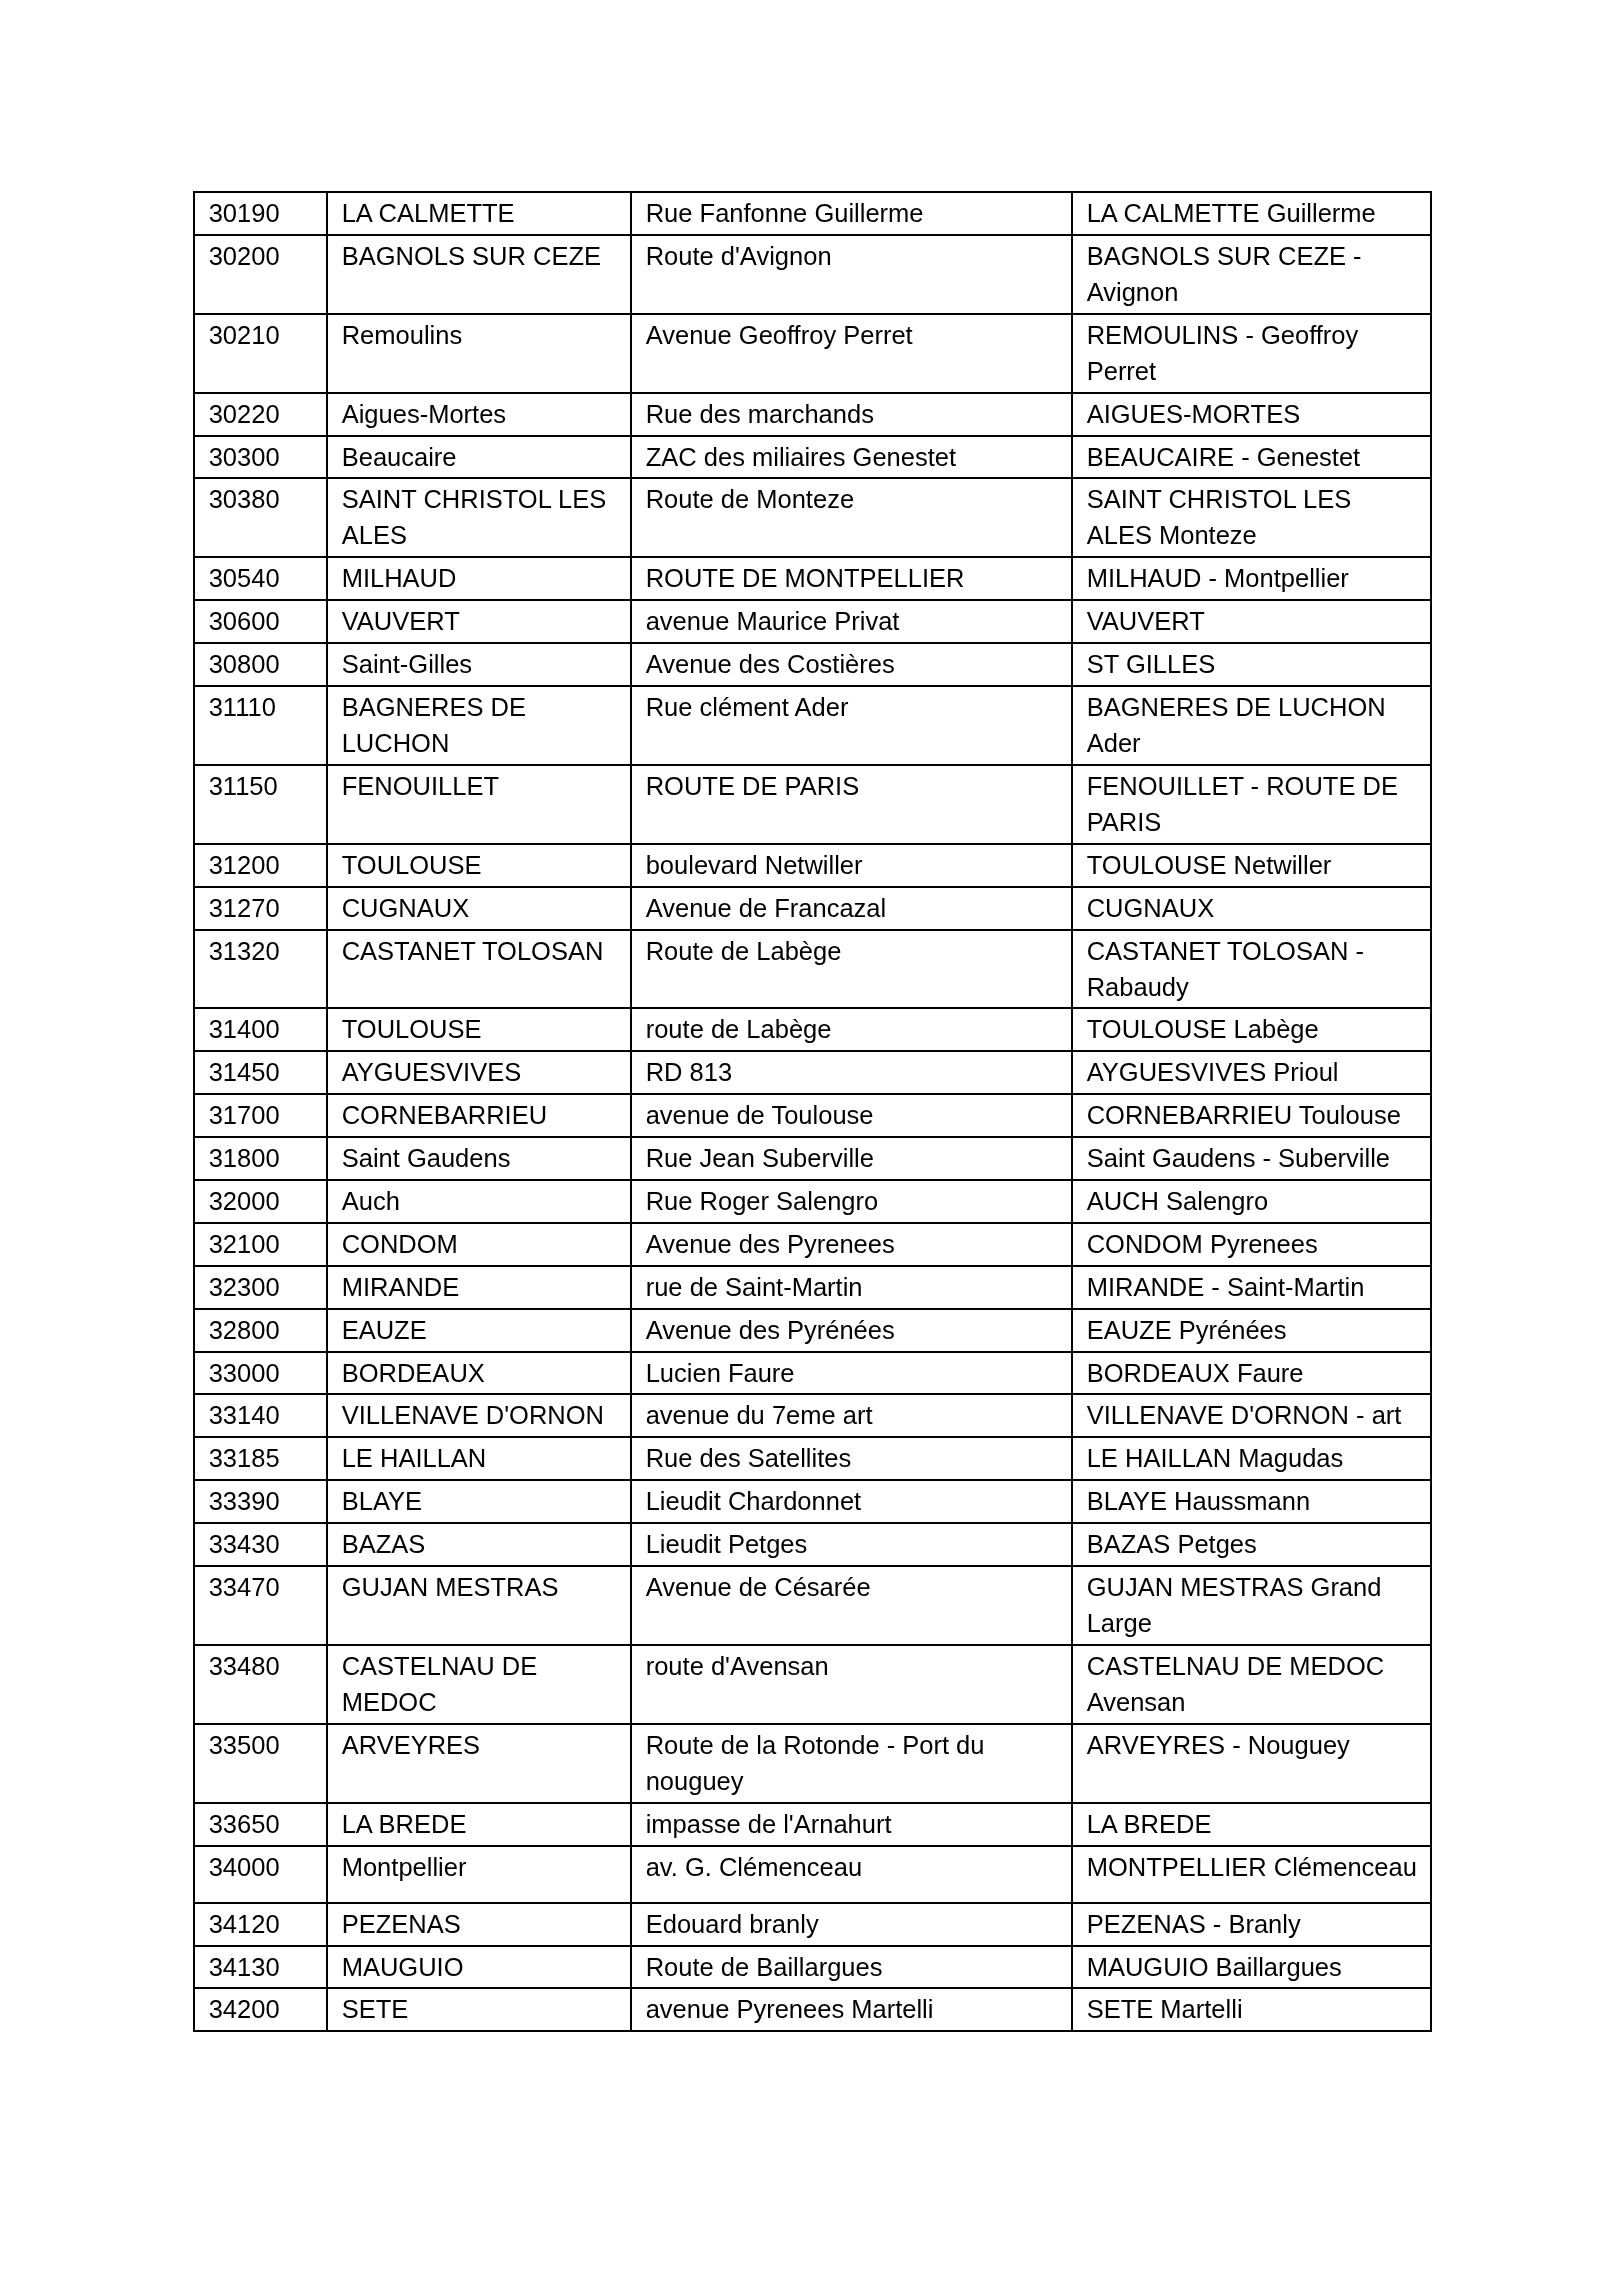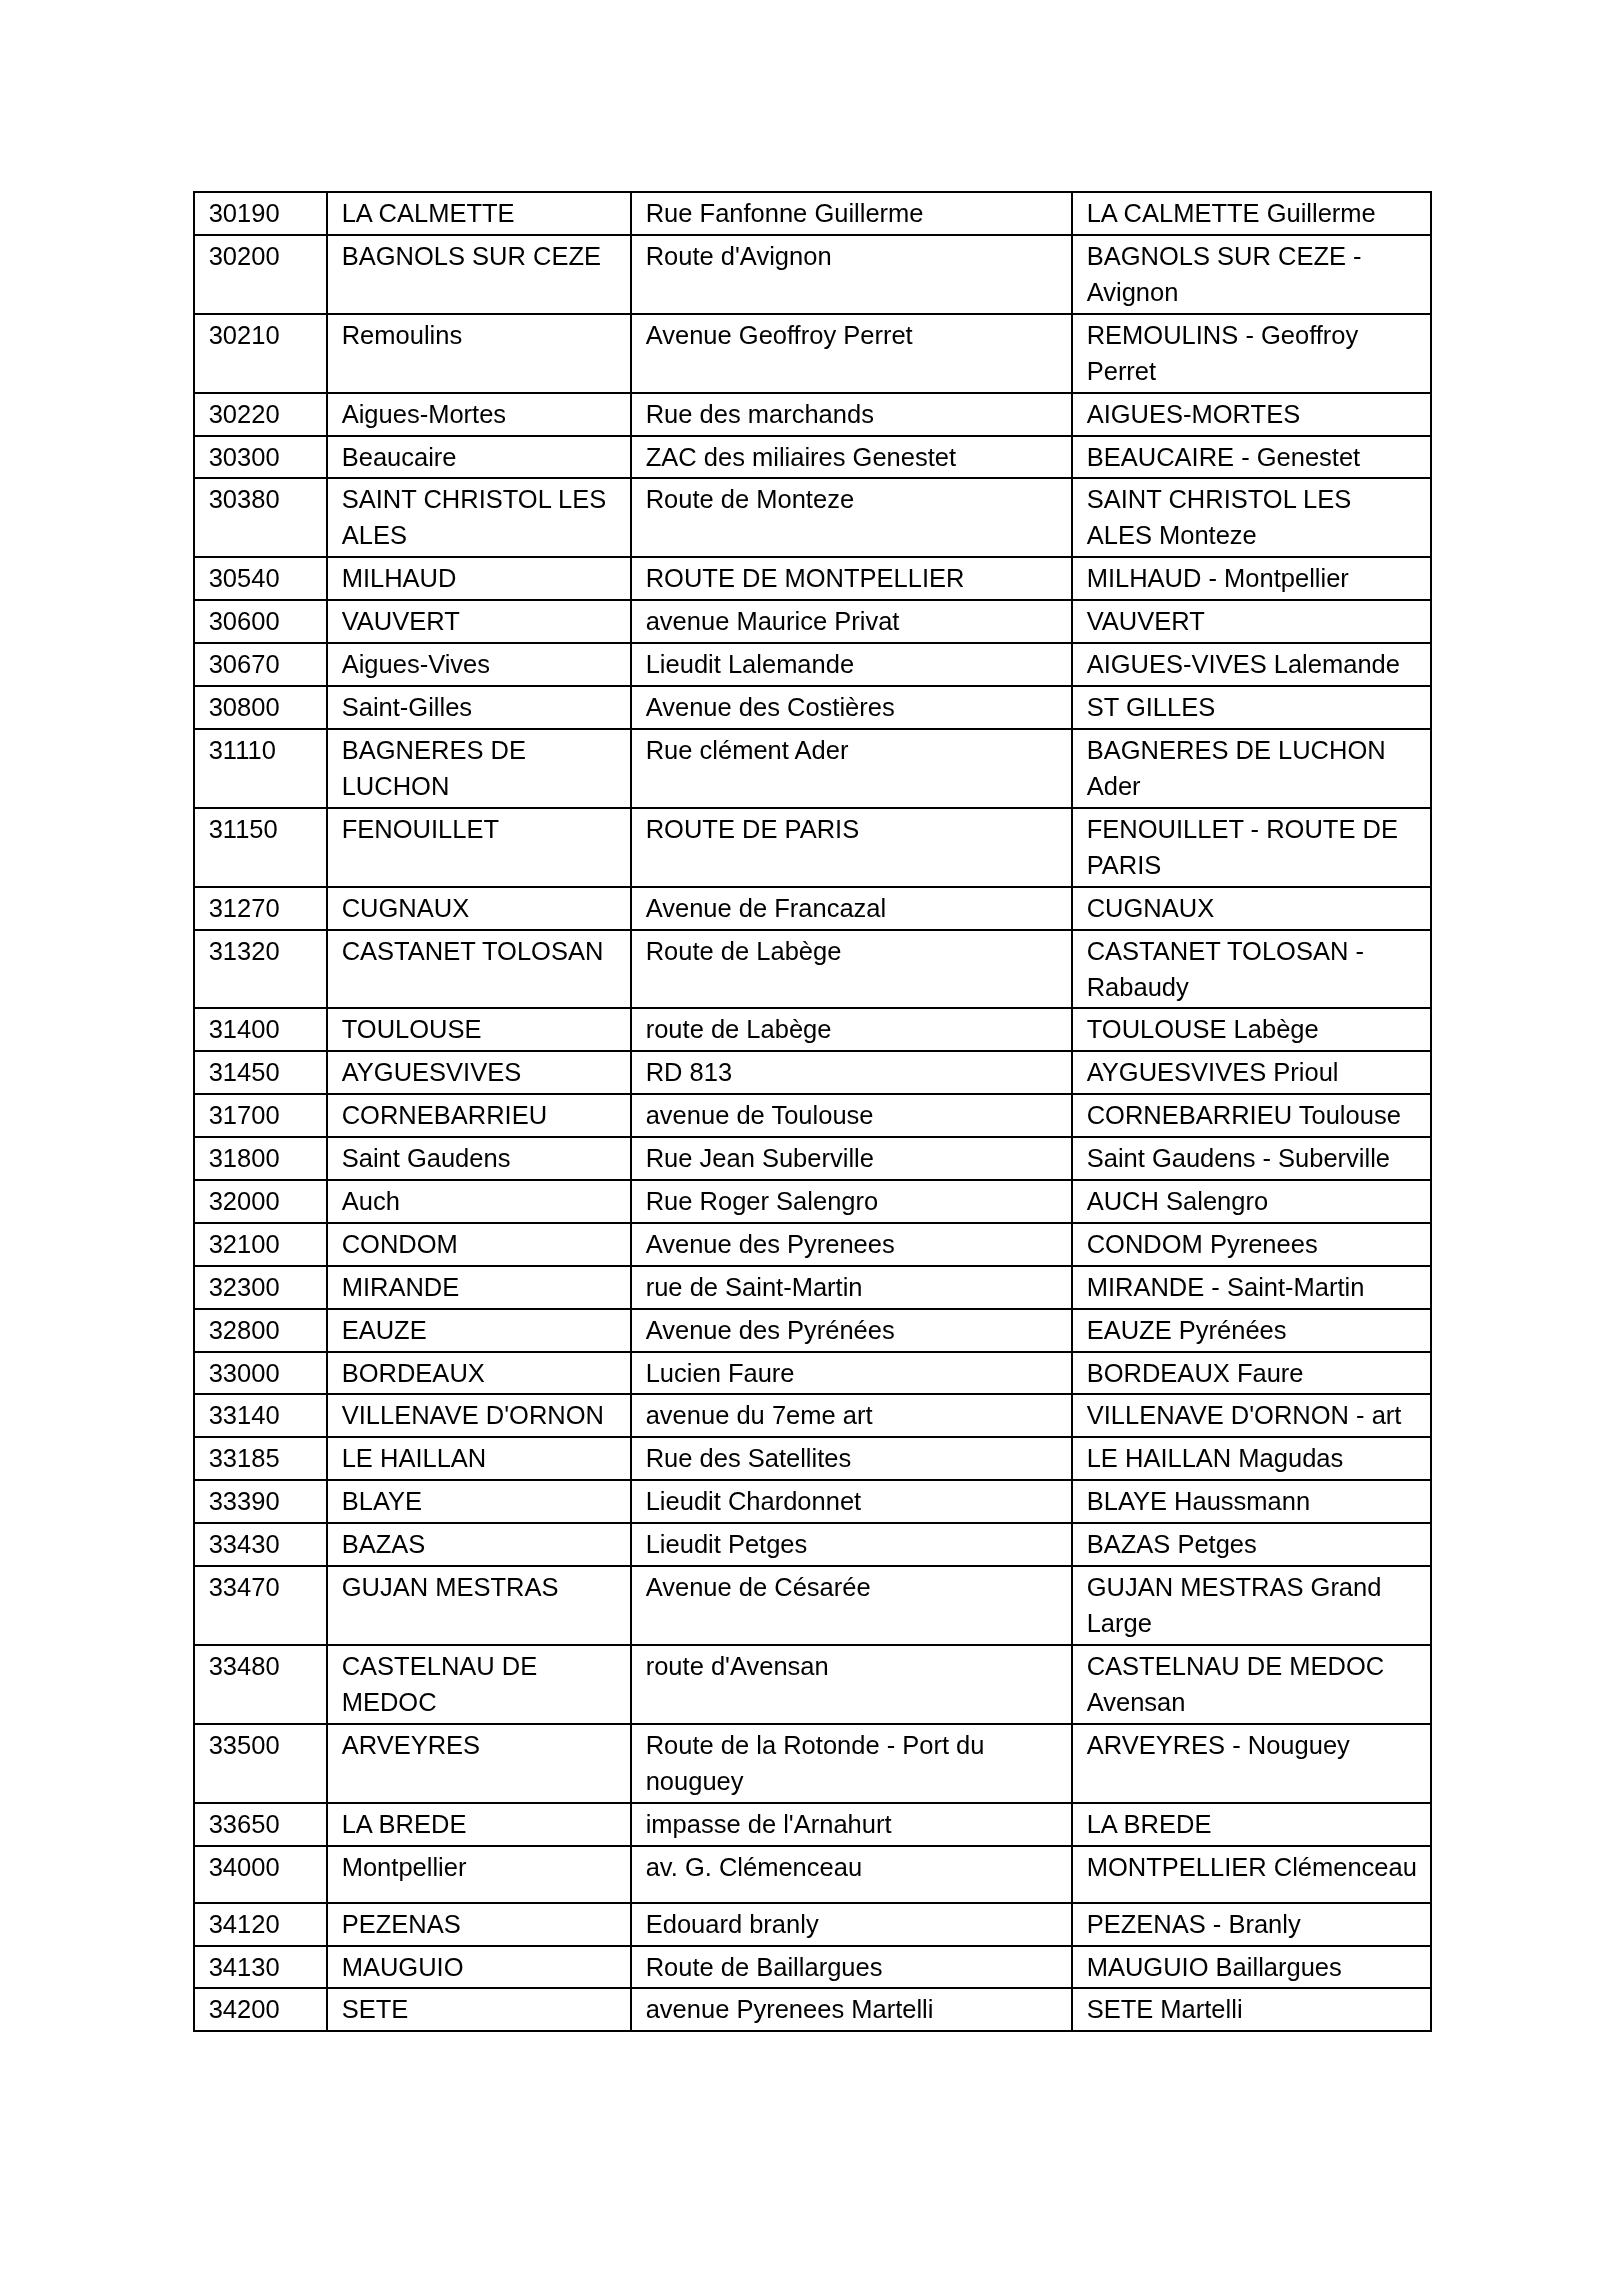--- a/index.html
+++ b/index.html
@@ -99,42 +99,42 @@
           <td>ROUTE DE MONTPELLIER</td>
           <td>MILHAUD - Montpellier</td>
         </tr>
         <tr>
           <td>30600</td>
           <td>VAUVERT</td>
           <td>avenue Maurice Privat</td>
           <td>VAUVERT</td>
         </tr>
         <tr>
-          <td>30670</td>
-          <td>Aigues-Vives</td>
-          <td>Lieudit Lalemande</td>
-          <td>AIGUES-VIVES Lalemande</td>
-        </tr>
-        <tr>
           <td>30800</td>
           <td>Saint-Gilles</td>
           <td>Avenue des Costières</td>
           <td>ST GILLES</td>
         </tr>
         <tr class="tall">
           <td>31110</td>
           <td>BAGNERES DE LUCHON</td>
           <td>Rue clément Ader</td>
           <td>BAGNERES DE LUCHON Ader</td>
         </tr>
         <tr class="tall">
           <td>31150</td>
           <td>FENOUILLET</td>
           <td>ROUTE DE PARIS</td>
           <td>FENOUILLET - ROUTE DE PARIS</td>
+        </tr>
+        <tr>
+          <td>31200</td>
+          <td>TOULOUSE</td>
+          <td>boulevard Netwiller</td>
+          <td>TOULOUSE Netwiller</td>
         </tr>
         <tr>
           <td>31270</td>
           <td>CUGNAUX</td>
           <td>Avenue de Francazal</td>
           <td>CUGNAUX</td>
         </tr>
         <tr class="tall">
           <td>31320</td>
           <td>CASTANET TOLOSAN</td>

